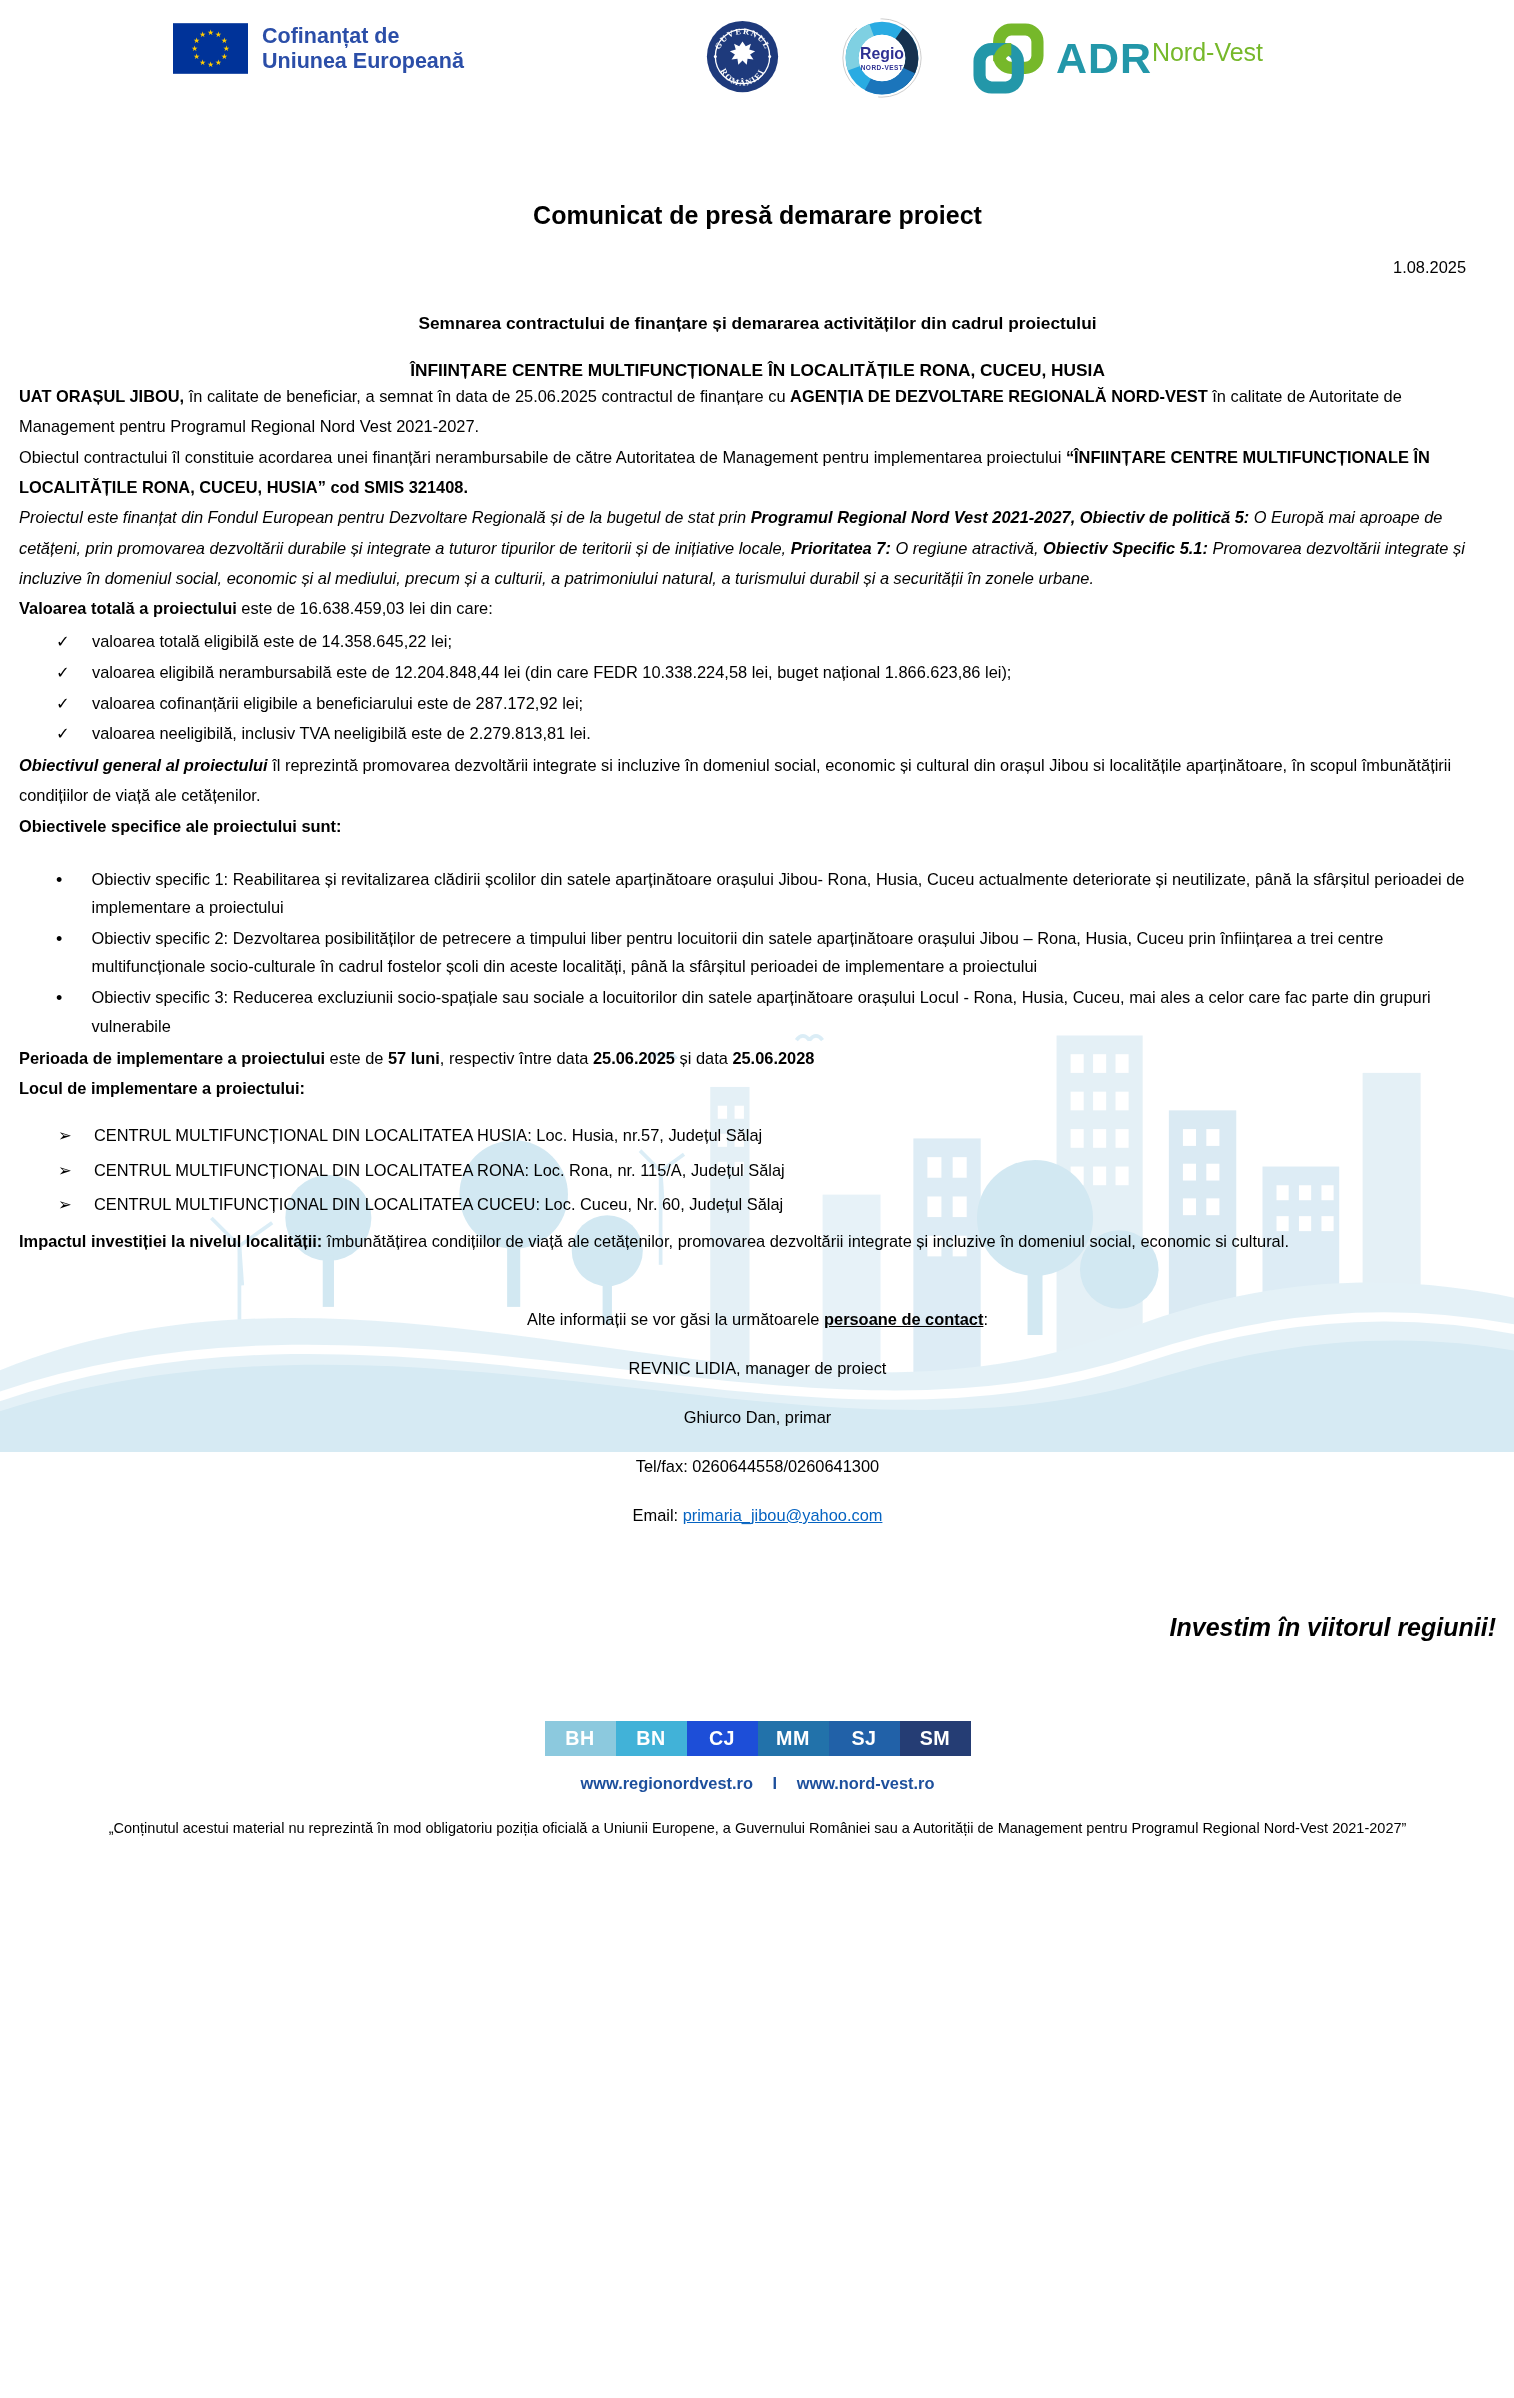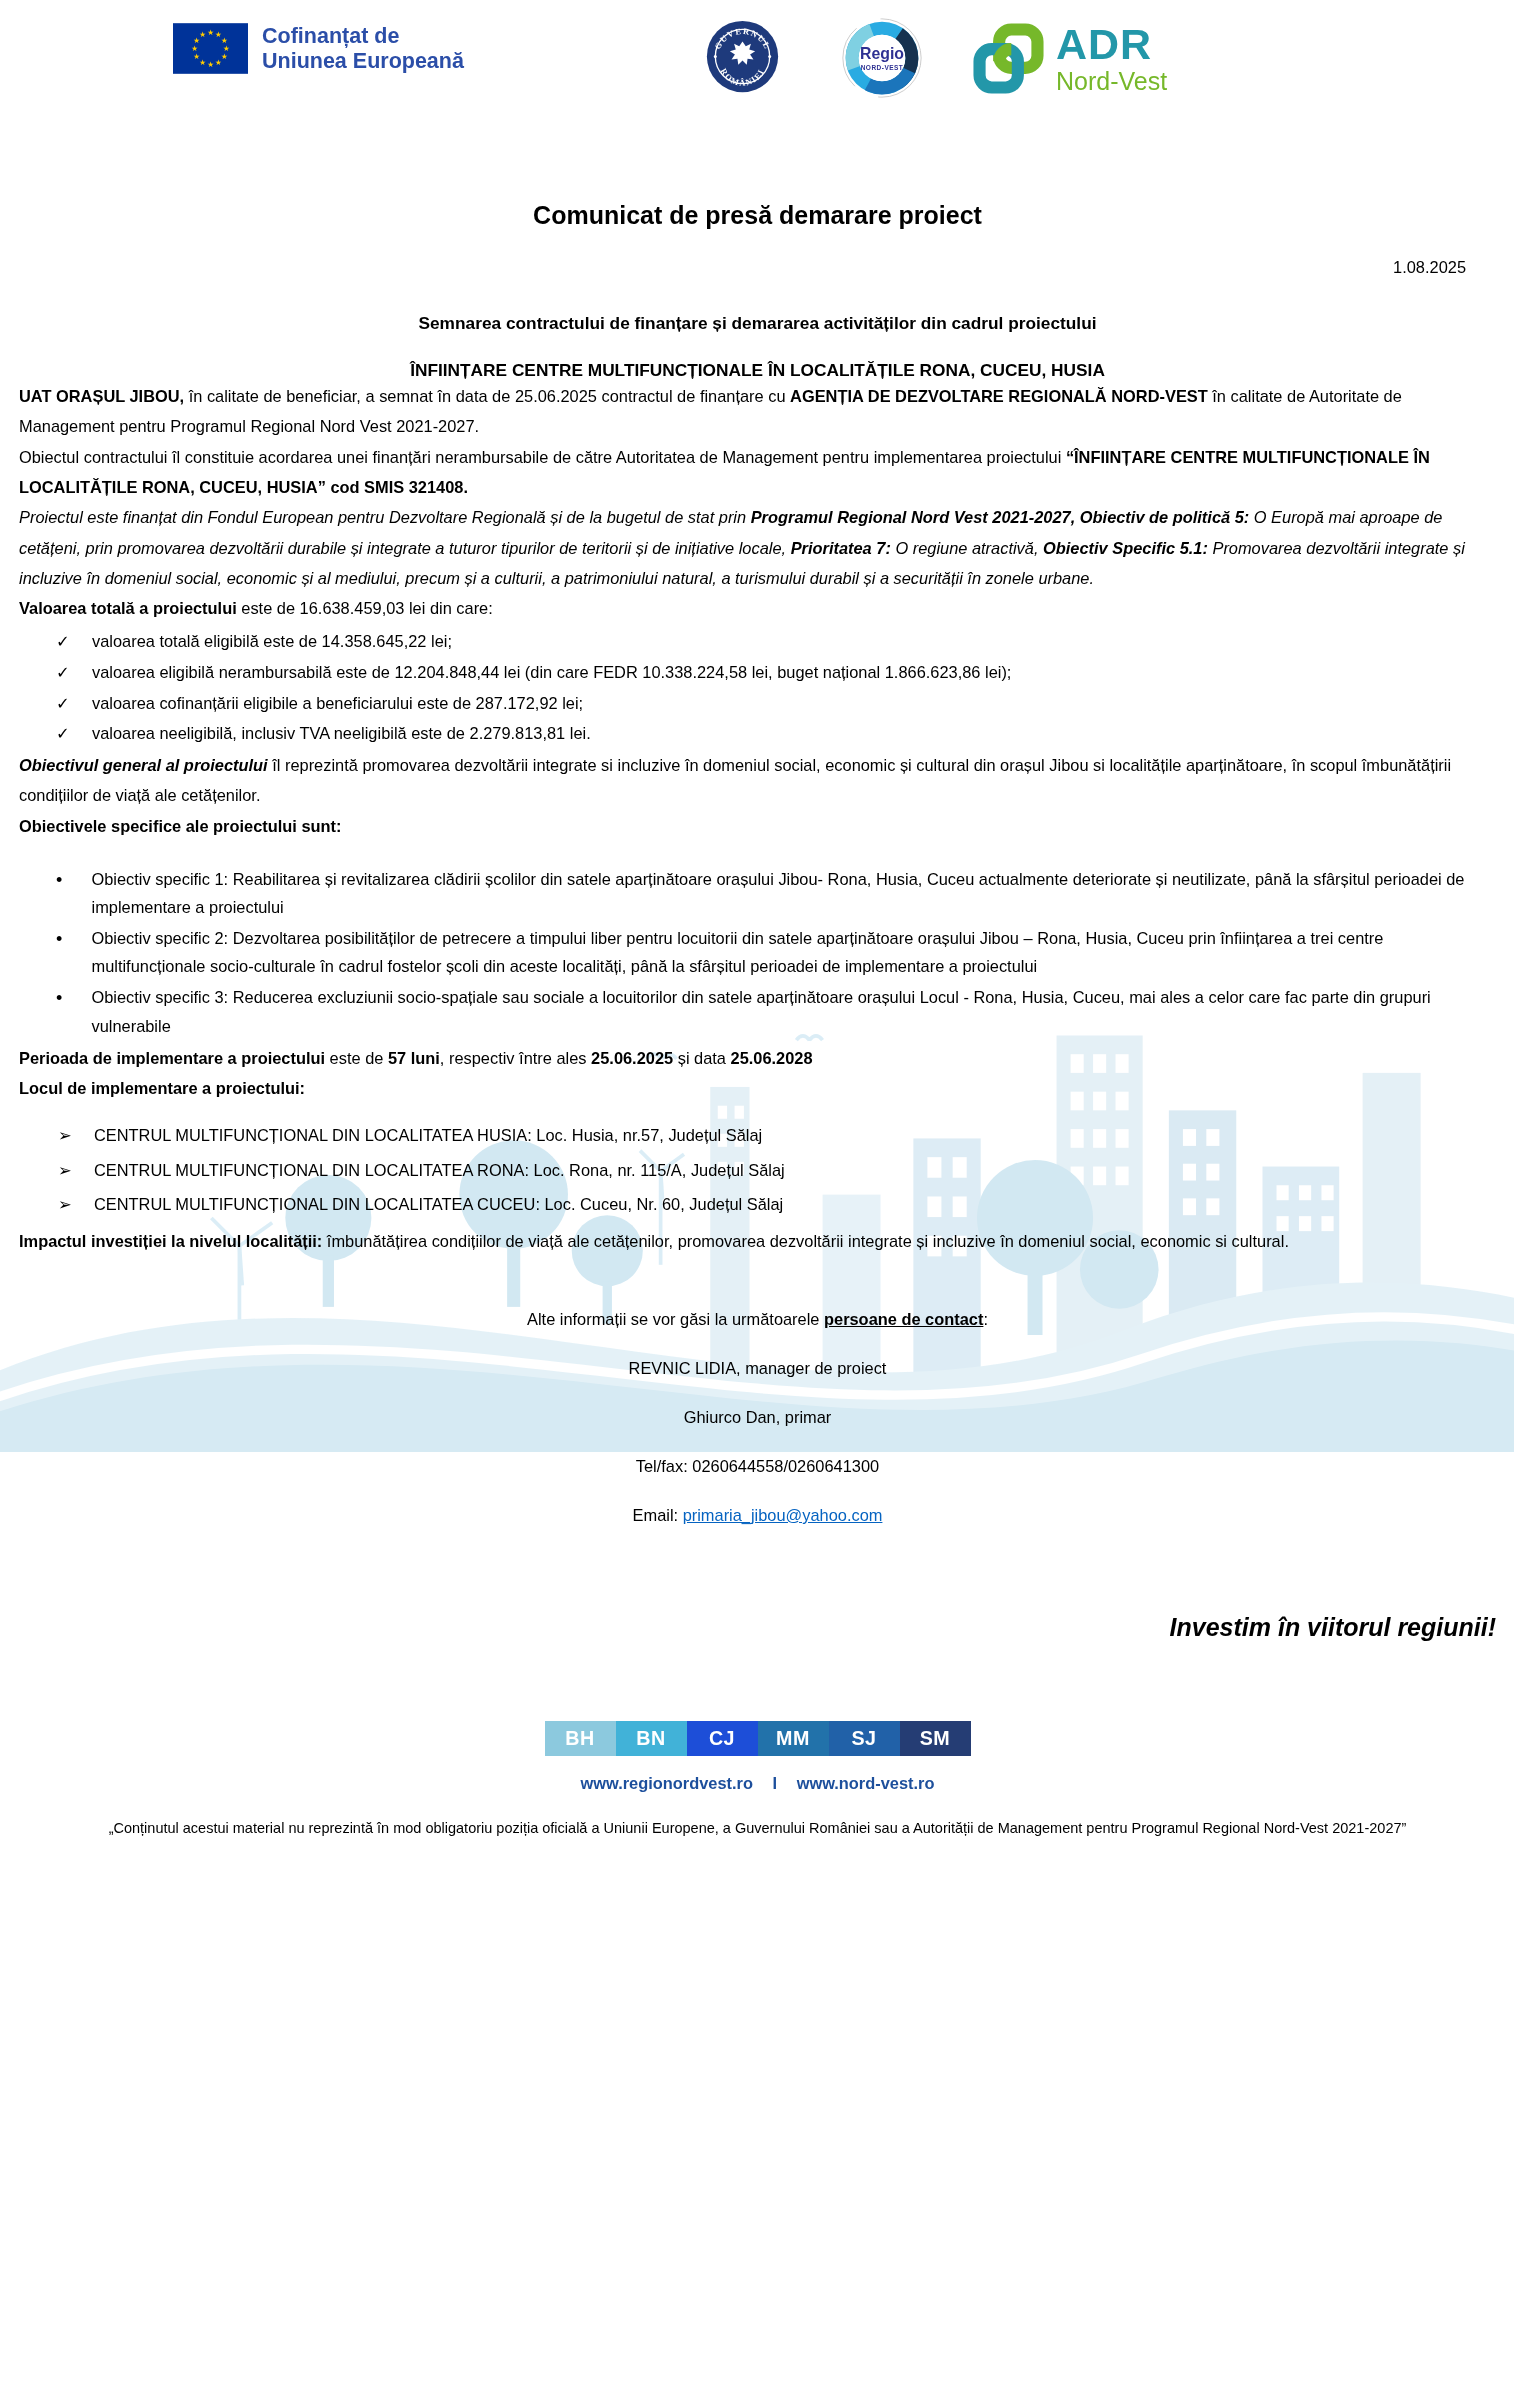--- a/index.html
+++ b/index.html
@@ -13,21 +13,21 @@
     overflow:hidden;
   }
   
   .logos{position:absolute;top:0;left:0;right:0;height:122px;z-index:2;}
   .logo{position:absolute;display:flex;align-items:center;}
   .logo-eu{left:173px;top:23.4px;gap:14px;}
   .logo-eu .eu-text{font-weight:bold;font-size:21.5px;line-height:1.18;color:#2b4ea8;}
   .logo-gov{left:705px;top:19px;}
   .logo-regio{left:841px;top:17px;}
   .logo-adr{left:973px;top:22.5px;gap:12px;}
-  .adr-words{display:flex;flex-direction:column;line-height:1;}
+  .adr-words{display:flex;flex-direction:row;line-height:1;}
   .adr-title{font-weight:bold;font-size:43px;color:#2397a9;letter-spacing:0.9px;}
   .adr-sub{font-size:25px;color:#76b82a;margin-top:3.7px;}
   
   .watermark{position:absolute;left:0;top:984px;width:1515px;height:468px;z-index:0;pointer-events:none;}
   
   .content{position:relative;z-index:1;padding:0 19px;}
   .title{margin:201px 0 0;text-align:center;font-size:25px;font-weight:bold;}
   .date{margin-top:28px;text-align:right;font-size:16.4px;padding-right:30px;}
   .sub1{margin-top:36px;text-align:center;font-weight:bold;font-size:17.3px;}
   .sub2{margin-top:26px;text-align:center;font-weight:bold;font-size:17.3px;}
@@ -270,21 +270,21 @@
       <div class="blt">
         <span class="mark">•</span>
         <span class="txt">Obiectiv specific 2:  Dezvoltarea posibilităților de petrecere a timpului liber pentru locuitorii din satele aparținătoare orașului Jibou – Rona, Husia, Cuceu prin înființarea a trei centre multifuncționale socio-culturale în cadrul fostelor școli din aceste localități, până la sfârșitul perioadei de implementare a proiectului</span>
       </div>
       <div class="blt">
         <span class="mark">•</span>
         <span class="txt">Obiectiv specific 3:  Reducerea excluziunii socio-spațiale sau sociale a locuitorilor din satele aparținătoare orașului Locul - Rona, Husia, Cuceu, mai ales a celor care fac parte din grupuri vulnerabile</span>
       </div>
     </div>
 
-    <p class="body mt-per"><span class="b">Perioada de implementare a proiectului</span><span> este de </span><span class="b">57  luni</span><span>, respectiv între ales </span><span class="b">25.06.2025</span><span>  și data </span><span class="b">25.06.2028</span></p>
+    <p class="body mt-per"><span class="b">Perioada de implementare a proiectului</span><span> este de </span><span class="b">57  luni</span><span>, respectiv între data </span><span class="b">25.06.2025</span><span>  și data </span><span class="b">25.06.2028</span></p>
 
     <p class="body mt-loc">Locul de implementare a proiectului:</p>
     <div class="arw-list">
       <div class="arw">
         <span class="mark">➢</span>
         <span class="txt">CENTRUL MULTIFUNCȚIONAL DIN  LOCALITATEA HUSIA: Loc. Husia, nr.57, Județul Sălaj</span>
       </div>
       <div class="arw">
         <span class="mark">➢</span>
         <span class="txt">CENTRUL MULTIFUNCȚIONAL DIN  LOCALITATEA RONA: Loc. Rona, nr. 115/A, Județul Sălaj</span>

